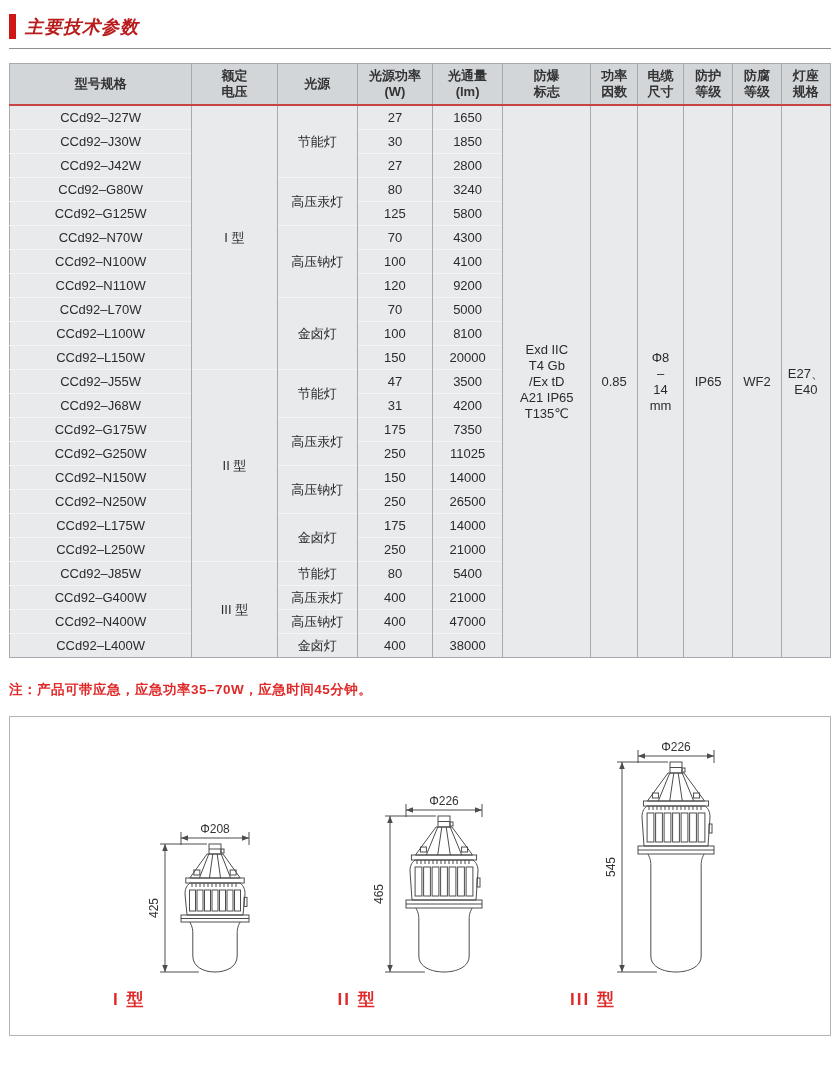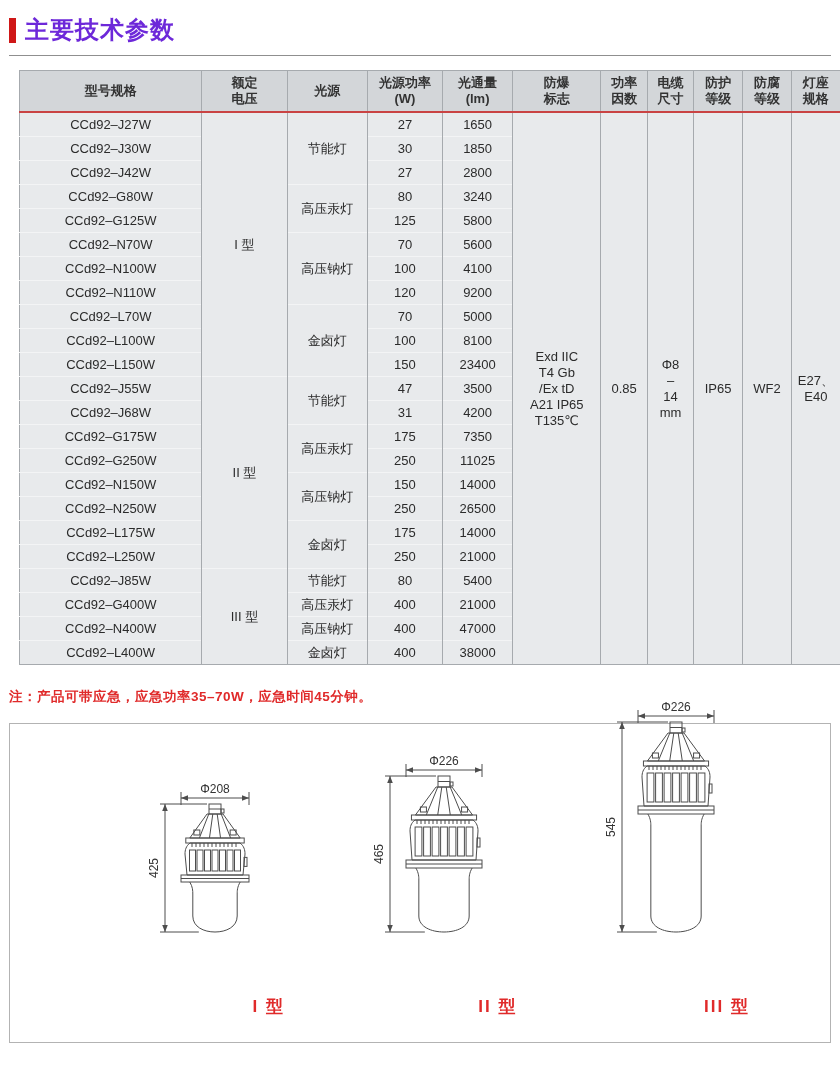--- a/index.html
+++ b/index.html
@@ -10,28 +10,27 @@
   }
   .page{padding:14px 9px 0 9px;position:relative;}
 
   
   .sec-head{
     display:flex;align-items:center;gap:9px;
     border-bottom:1px solid #8f8f8f;
     padding-bottom:9px;
   }
   .red-bar{width:7px;height:25px;background:#cf1717;flex:0 0 auto;}
-  .sec-title{font-size:24px;font-weight:bold;color:#6d28d9;letter-spacing:1px;}
+  .sec-title{font-size:18px;font-weight:bold;color:#b91c1c;letter-spacing:1px;font-style:italic;}
 
   
   .tbl-wrap{margin-top:14px;}
   table.spec{
     width:100%;border-collapse:collapse;table-layout:fixed;
     border:1px solid #a6aaae;
-    margin-left:10px;
   }
   table.spec th{
     background:#d3d6d9;color:#333;font-size:13px;font-weight:bold;
     text-align:center;vertical-align:middle;
     padding:4px 1px;height:32px;line-height:16px;
     border-left:1px solid #a6aaae;
     border-bottom:2px solid #c94343;
     white-space:pre-line;
   }
   table.spec td{
@@ -49,21 +48,21 @@
   }
 
   .sec2{margin-top:30px;}
 
   
   .dim-box{
     margin-top:17px;height:320px;border:1px solid #b3b3b3;background:#fff;
     display:flex;align-items:flex-end;justify-content:space-between;
     padding:0 80px 24px 103px;box-sizing:border-box;
   }
-  .lamp-fig{display:flex;flex-direction:column;align-items:flex-end;gap:47px;}
+  .lamp-fig{display:flex;flex-direction:column;align-items:flex-start;}
   .lamp-label{margin-top:13px;color:#e02a2a;font-size:17px;font-weight:bold;letter-spacing:2px;}
   svg text{font-family:"Liberation Sans","DejaVu Sans",sans-serif;}
 </style>
 </head>
 <body>
 
 <div class="page">
 
   <div class="sec-head">
     <div class="red-bar"></div>
@@ -149,21 +148,21 @@
           </tr>
           <tr>
             <td>CCd92–G125W</td>
             <td>125</td>
             <td>5800</td>
           </tr>
           <tr>
             <td>CCd92–N70W</td>
             <td rowspan="3">高压钠灯</td>
             <td>70</td>
-            <td>5600</td>
+            <td>4300</td>
           </tr>
           <tr>
             <td>CCd92–N100W</td>
             <td>100</td>
             <td>4100</td>
           </tr>
           <tr>
             <td>CCd92–N110W</td>
             <td>120</td>
             <td>9200</td>
@@ -175,21 +174,21 @@
             <td>5000</td>
           </tr>
           <tr>
             <td>CCd92–L100W</td>
             <td>100</td>
             <td>8100</td>
           </tr>
           <tr>
             <td>CCd92–L150W</td>
             <td>150</td>
-            <td>23400</td>
+            <td>20000</td>
           </tr>
           <tr>
             <td>CCd92–J55W</td>
             <td rowspan="8">II 型</td>
             <td rowspan="2">节能灯</td>
             <td>47</td>
             <td>3500</td>
           </tr>
           <tr>
             <td>CCd92–J68W</td>

